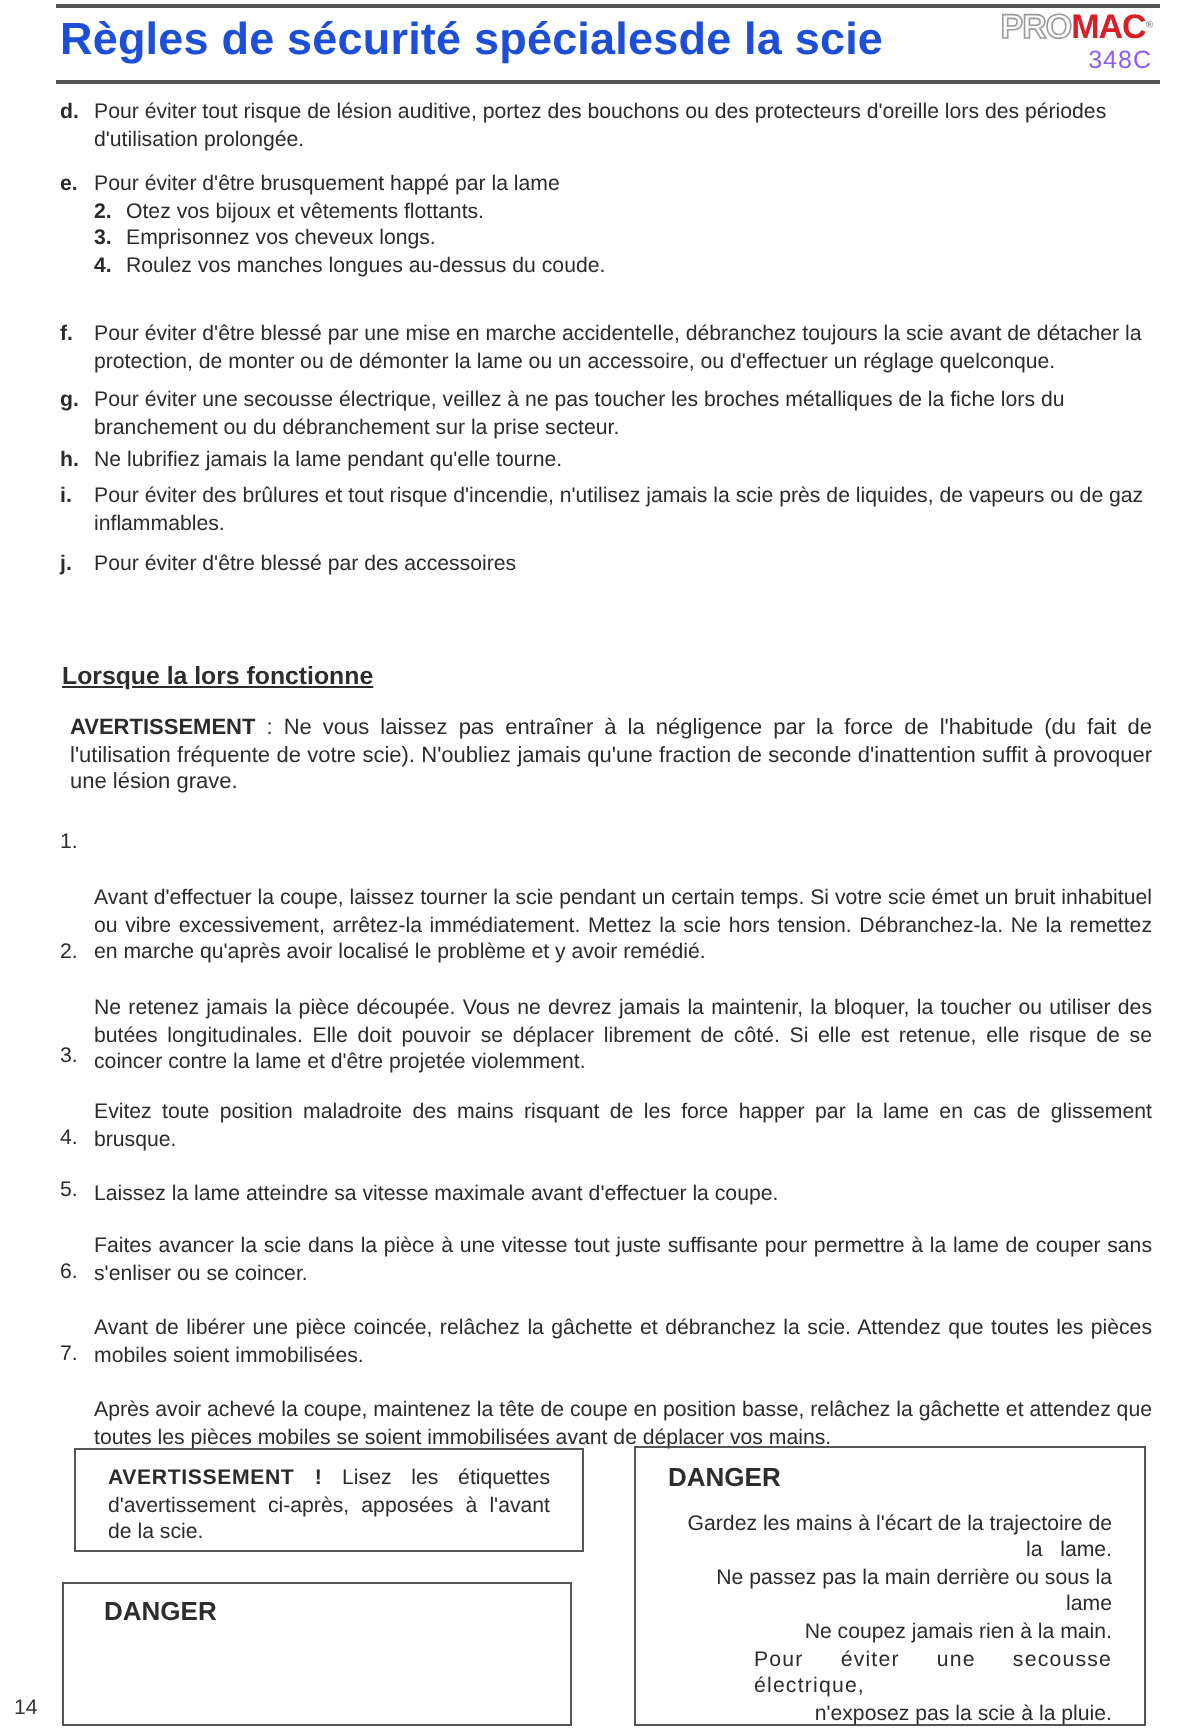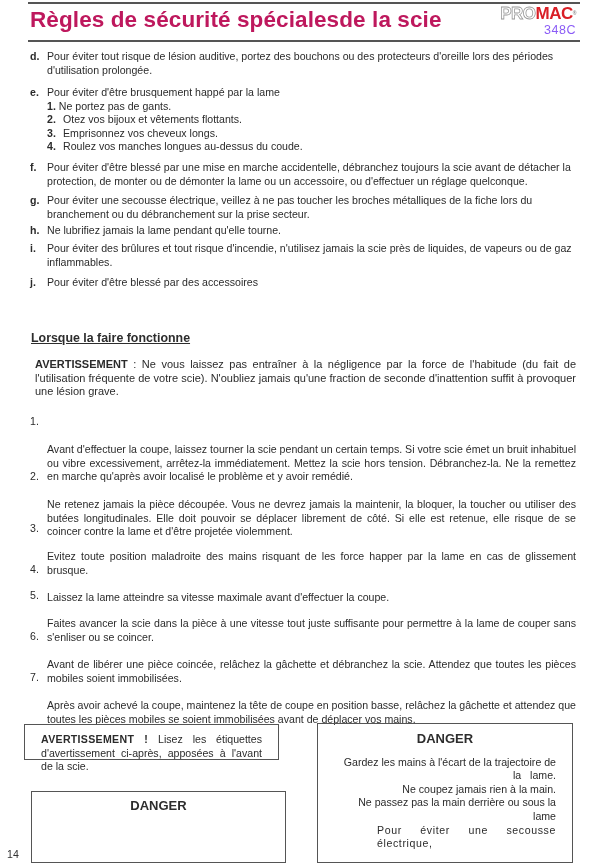--- a/index.html
+++ b/index.html
@@ -1,21 +1,21 @@
 <!DOCTYPE html>
 <html><head>
 <meta charset="utf-8">
 <style>
   html, body { margin: 0; padding: 0; background: #ffffff; }
   body { width: 600px; height: 868px; position: relative; overflow: hidden;
          font-family: "Liberation Sans", sans-serif; color: #2b2b2b; }
   .rule { position: absolute; left: 28px; right: 20px; height: 2px; background: #555; }
   .rule.top { top: 2px; }
   .rule.bottom { top: 40px; }
-  .title { position: absolute; left: 30px; top: 7px; font-size: 22.5px; font-weight: bold; color: #be185d; letter-spacing: 0.1px; }
+  .title { position: absolute; left: 30px; top: 7px; font-size: 22.5px; font-weight: bold; color: #1d4ed8; letter-spacing: 0.1px; }
   .logo { position: absolute; right: 24px; top: 5px; text-align: right; }
   .logo .brand { font-size: 17px; font-weight: bold; letter-spacing: -0.5px; line-height: 17px; }
   .logo .pro { color: #ffffff; -webkit-text-stroke: 0.8px #9a9a9a; font-weight: bold; }
   .logo .mac { color: #d91f26; }
   .logo .reg { font-size: 5px; vertical-align: top; color: #888; }
   .logo .model { font-size: 12.5px; color: #8b5cf6; line-height: 14px; margin-top: 1px; letter-spacing: 0.5px; }
 
   .content { position: absolute; left: 0; top: 0; width: 600px; font-size: 10.6px; line-height: 13.6px; }
   .item { position: absolute; left: 30px; width: 546px; }
   .item .mk { position: absolute; left: 0; top: 0; font-weight: bold; width: 14px; }
@@ -26,25 +26,25 @@
 
   .section-title { position: absolute; left: 31px; top: 332px; font-size: 12.4px; font-weight: bold; text-decoration: underline; color: #2d2d2d; }
   .warning { position: absolute; left: 35px; top: 358px; width: 541px; text-align: justify; font-size: 11px; line-height: 13.6px; }
   .warning b { font-weight: bold; }
 
   .num { position: absolute; left: 30px; width: 546px; }
   .num .mk { position: absolute; left: 0; top: 0; width: 14px; }
   .num .tx { margin-left: 17px; text-align: justify; margin-top: 28px; }
 
   .box { position: absolute; border: 1.3px solid #555; box-sizing: border-box; font-size: 10.6px; line-height: 13.6px; }
-  .box1 { left: 24px; top: 724px; width: 255px; height: 36px; padding: 8px 16px; text-align: justify; }
+  .box1 { left: 37px; top: 724px; width: 255px; height: 52px; padding: 8px 16px; text-align: justify; }
   .box1 b { font-weight: bold; letter-spacing: 0.3px; }
   .box2 { left: 31px; top: 791px; width: 255px; height: 72px; padding: 7px 20px; }
   .box3 { left: 317px; top: 723px; width: 256px; height: 140px; padding: 8px 16px; }
-  .box h4 { margin: 0 0 9px 0; text-align: center; font-size: 13px; font-weight: bold; color: #2d2d2d; }
+  .box h4 { margin: 0 0 9px 0; font-size: 13px; font-weight: bold; color: #2d2d2d; }
   .box3 h4 { margin-bottom: 10px; }
   .box3 p { margin: 0; text-align: right; }
   .box3 .just { text-align: justify; text-align-last: justify; letter-spacing: 0.6px; margin-left: 43px; }
   .box2 p { margin: 0; }
   .pagenum { position: absolute; left: 7px; top: 848px; font-size: 10.6px; color: #333; }
 </style>
 </head>
 <body>
 
 <div class="rule top"></div>
@@ -59,21 +59,20 @@
 
   <div class="item" style="top:50px">
     <span class="mk">d.</span>
     <div class="tx">Pour éviter tout risque de lésion auditive, portez des bouchons ou des protecteurs d'oreille lors des périodes d'utilisation prolongée.</div>
   </div>
 
   <div class="item" style="top:86px">
     <span class="mk">e.</span>
     <div class="tx">
       <span class="sub">Pour éviter d'être brusquement happé par la lame</span>
-      <span class="sub"><b>1.</b> <span>Ne portez pas de gants.</span></span>
       <span class="sub"><span class="n">2.</span><span>Otez vos bijoux et vêtements flottants.</span></span>
       <span class="sub"><span class="n">3.</span><span>Emprisonnez vos cheveux longs.</span></span>
       <span class="sub"><span class="n">4.</span><span>Roulez vos manches longues au-dessus du coude.</span></span>
     </div>
   </div>
 
   <div class="item" style="top:161px">
     <span class="mk">f.</span>
     <div class="tx">Pour éviter d'être blessé par une mise en marche accidentelle, débranchez toujours la scie avant de détacher la protection, de monter ou de démonter la lame ou un accessoire, ou d'effectuer un réglage quelconque.</div>
   </div>
@@ -93,21 +92,21 @@
     <div class="tx">Pour éviter des brûlures et tout risque d'incendie, n'utilisez jamais la scie près de liquides, de vapeurs ou de gaz inflammables.</div>
   </div>
 
   <div class="item" style="top:276px">
     <span class="mk">j.</span>
     <div class="tx">
       <span class="sub">Pour éviter d'être blessé par des accessoires</span>
     </div>
   </div>
 
-  <div class="section-title">Lorsque la faire fonctionne</div>
+  <div class="section-title">Lorsque la lors fonctionne</div>
 
   <div class="warning"><b>AVERTISSEMENT</b><span> : Ne vous laissez pas entraîner à la négligence par la force de l'habitude (du fait de l'utilisation fréquente de votre scie). N'oubliez jamais qu'une fraction de seconde d'inattention suffit à provoquer une lésion grave.</span></div>
 
   <div class="num" style="top:415px">
     <span class="mk">1.</span>
     <div class="tx">Avant d'effectuer la coupe, laissez tourner la scie pendant un certain temps. Si votre scie émet un bruit inhabituel ou vibre excessivement, arrêtez-la immédiatement. Mettez la scie hors tension. Débranchez-la. Ne la remettez en marche qu'après avoir localisé le problème et y avoir remédié.</div>
   </div>
   <div class="num" style="top:470px">
     <span class="mk">2.</span>
     <div class="tx">Ne retenez jamais la pièce découpée. Vous ne devrez jamais la maintenir, la bloquer, la toucher ou utiliser des butées longitudinales. Elle doit pouvoir se déplacer librement de côté. Si elle est retenue, elle risque de se coincer contre la lame et d'être projetée violemment.</div>
@@ -136,18 +135,19 @@
 
 <div class="box box1"><b>AVERTISSEMENT !</b><span> Lisez les étiquettes d'avertissement ci-après, apposées à l'avant de la scie.</span></div>
 
 <div class="box box2">
   <h4>DANGER</h4>
 </div>
 
 <div class="box box3">
   <h4>DANGER</h4>
   <p style="white-space:pre-wrap">Gardez les mains à l'écart de la trajectoire de la   lame.</p>
+  <p>Ne passez pas la main derrière ou sous la lame</p>
   <p>Ne coupez jamais rien à la main.</p>
-  <p>Ne passez pas la main derrière ou sous la lame</p>
   <p class="just">Pour éviter une secousse électrique,</p>
+  <p>n'exposez pas la scie à la pluie.</p>
 </div>
 
 <div class="pagenum">14</div>
 
 </body></html>

